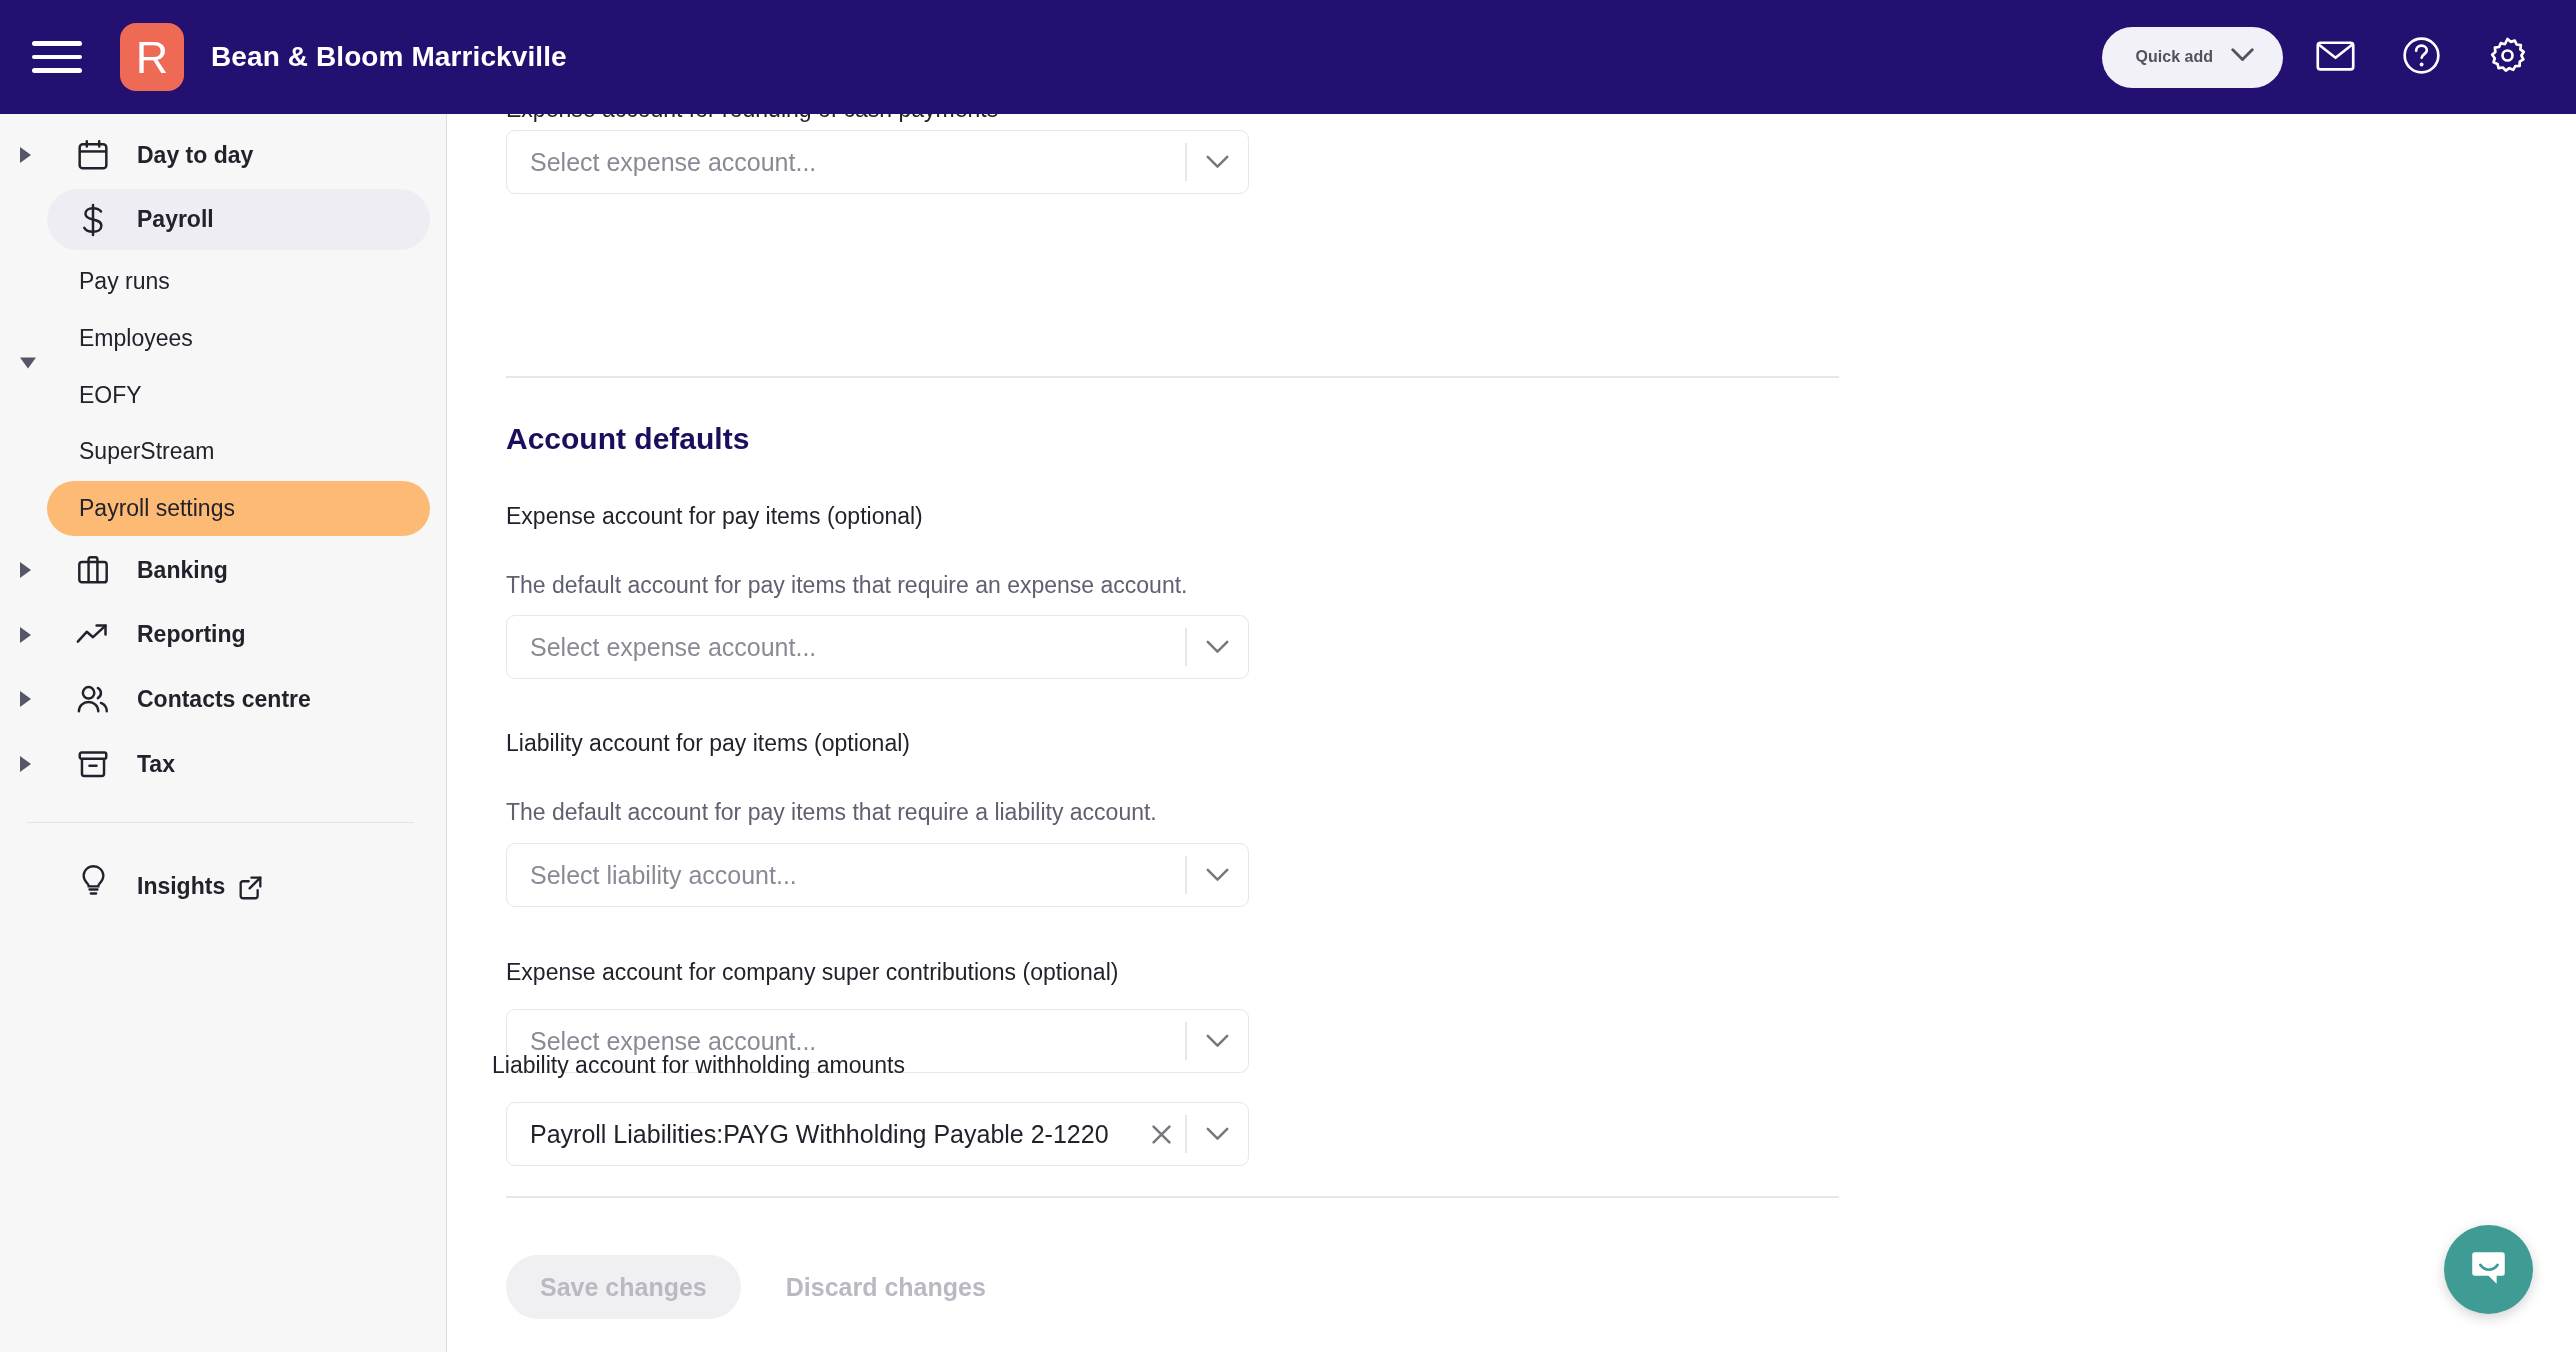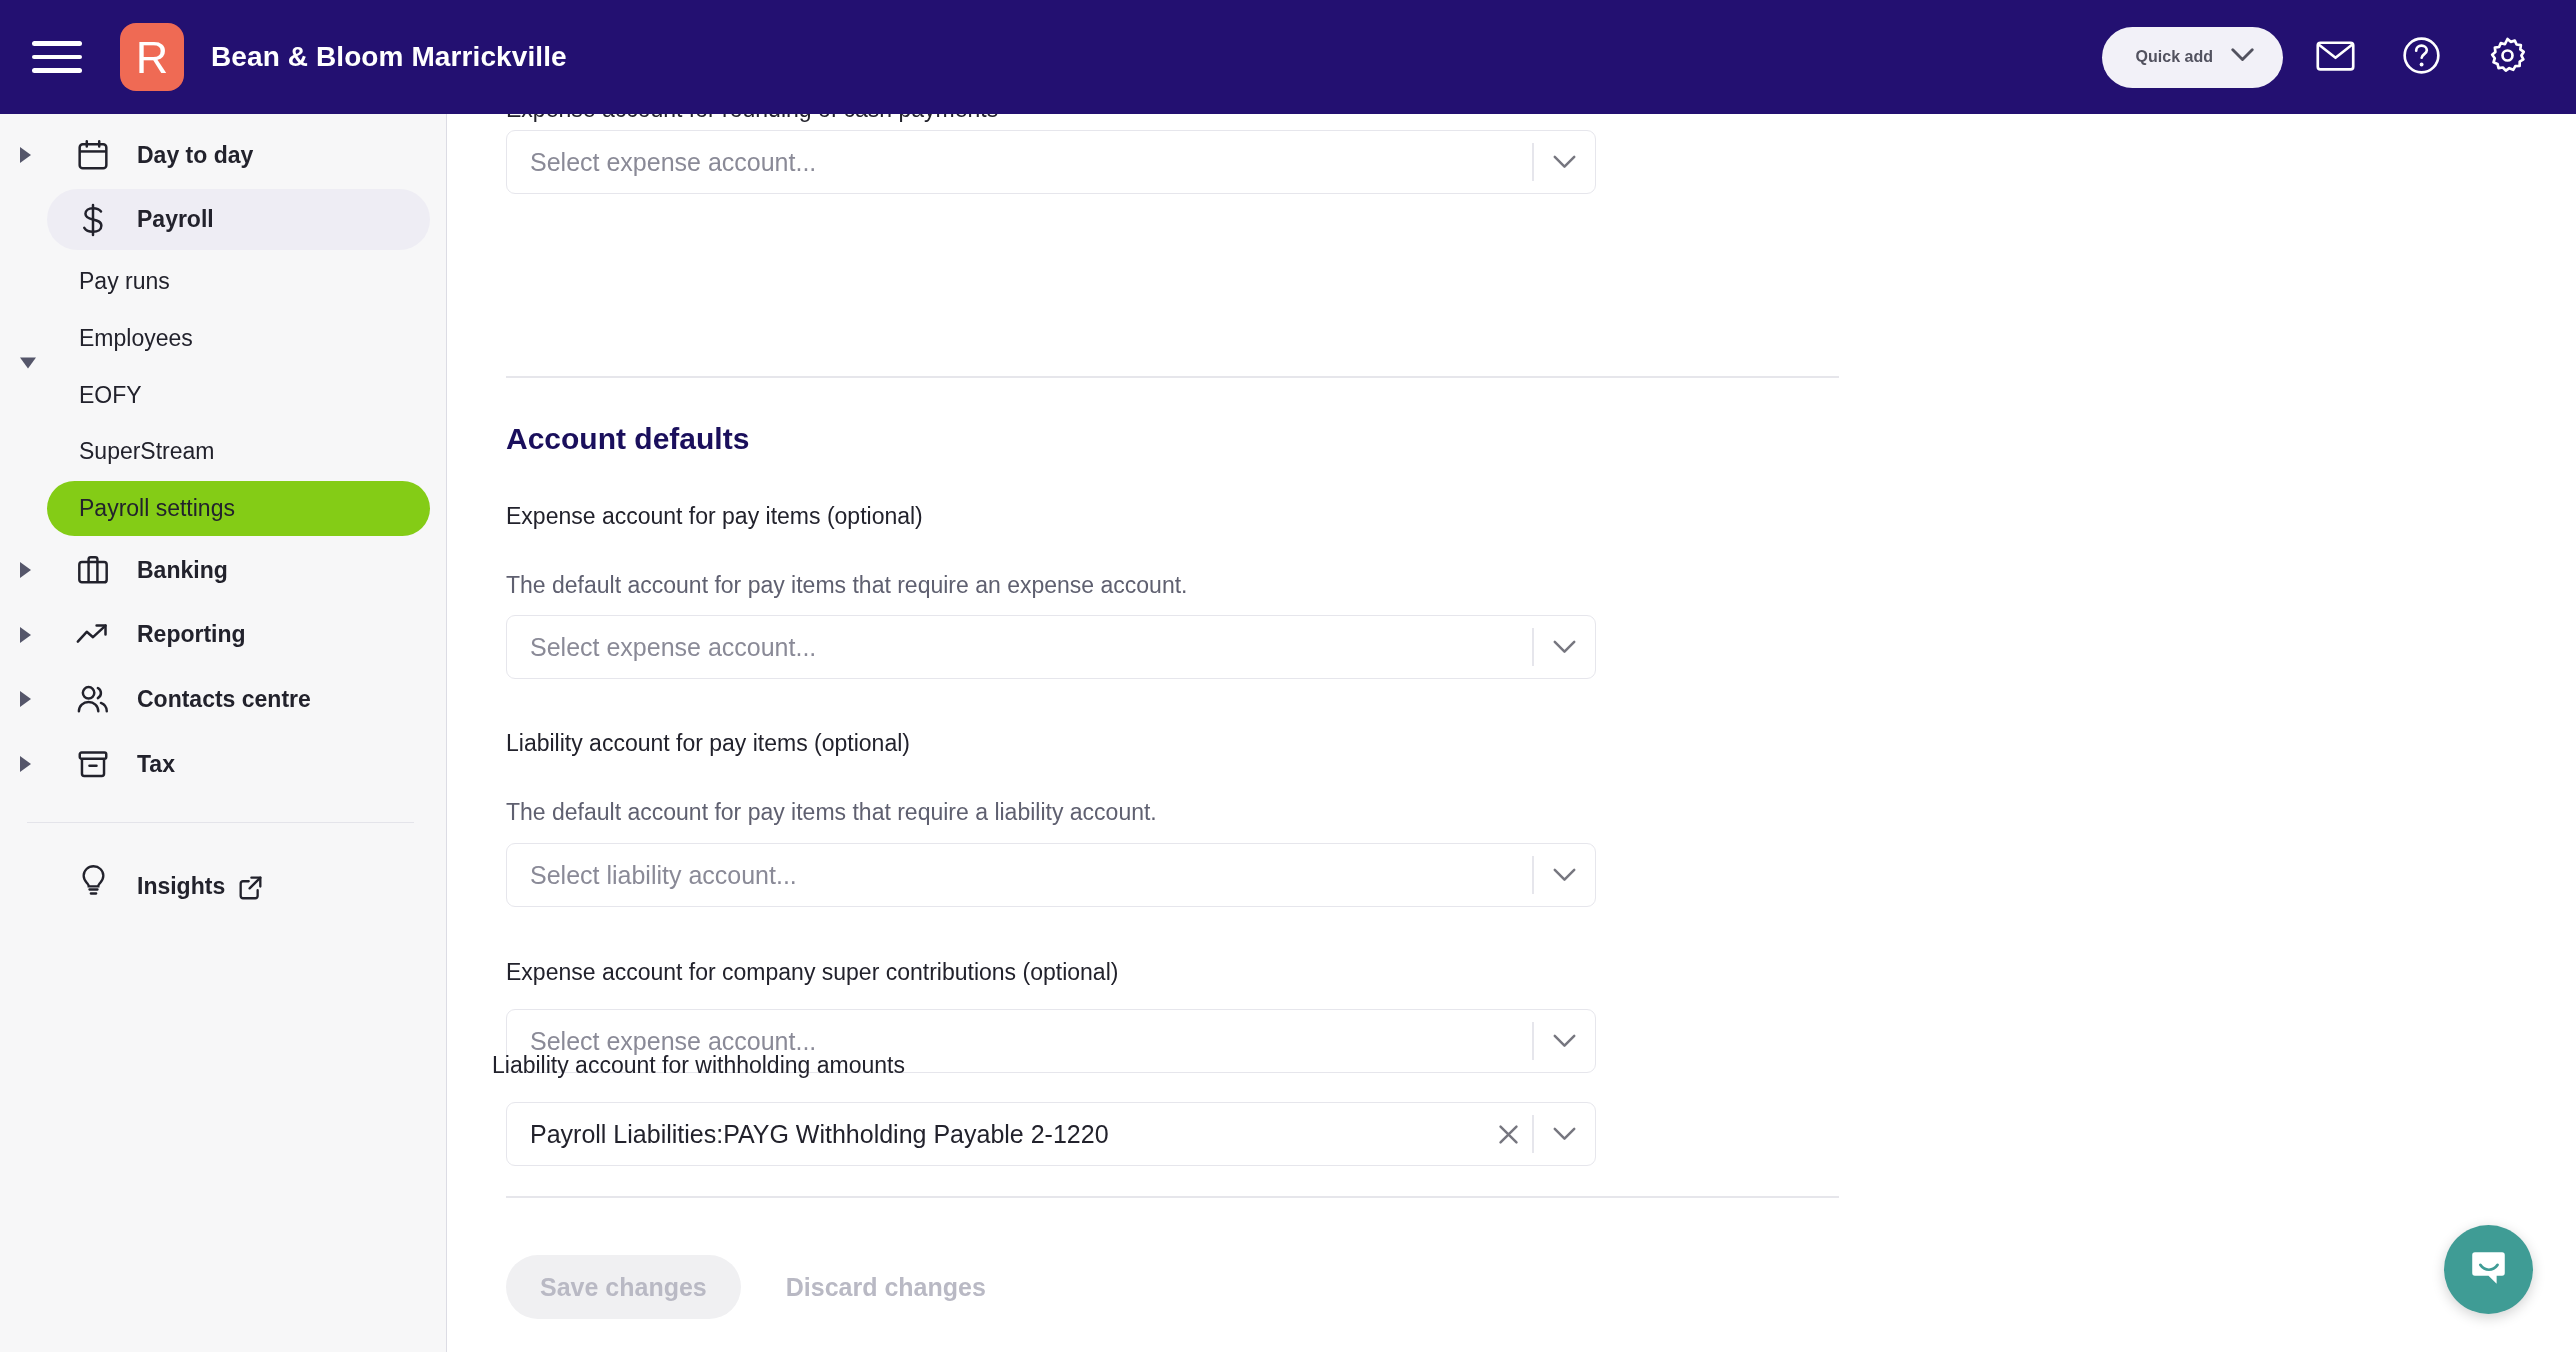--- a/index.html
+++ b/index.html
@@ -127,21 +127,21 @@
   }
 
   .sub-row {
     display: flex; align-items: center;
     height: 55px;
     margin: 1.8px 16px 1.8px 47px;
     padding-left: 32px;
     border-radius: 36px;
     cursor: pointer;
   }
-  .sub-row.selected { background: #84cc16; text-align: right; }
+  .sub-row.selected { background: #fdba74; text-align: right; }
   .sub-label {
     font-size: 23px;
     font-weight: normal;
     color: #22222c;
     white-space: nowrap;
   }
 
   .sidebar-divider {
     height: 1.8px; background: #e4e4ea;
     margin: 27px 32px 0 27px;
@@ -183,21 +183,21 @@
   }
   .field-help {
     font-size: 23px;
     color: #5f6070;
     line-height: 1.35;
     margin-top: 14.3px;
   }
 
   .select {
     position: relative;
-    width: 1090px; height: 64px;
+    width: 743px; height: 64px;
     border: 1.8px solid #e6e6ec;
     border-radius: 9px;
     background: #ffffff;
     display: flex; align-items: center;
     cursor: pointer;
   }
   .select .value {
     padding-left: 23px;
     font-size: 25px;
     color: #22222c;

